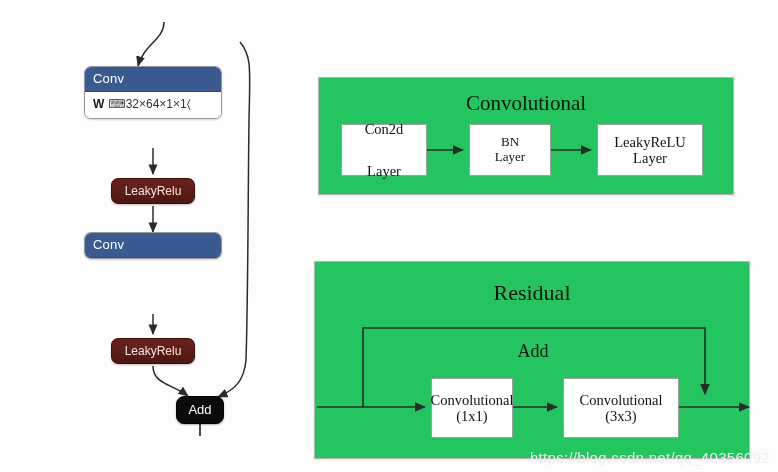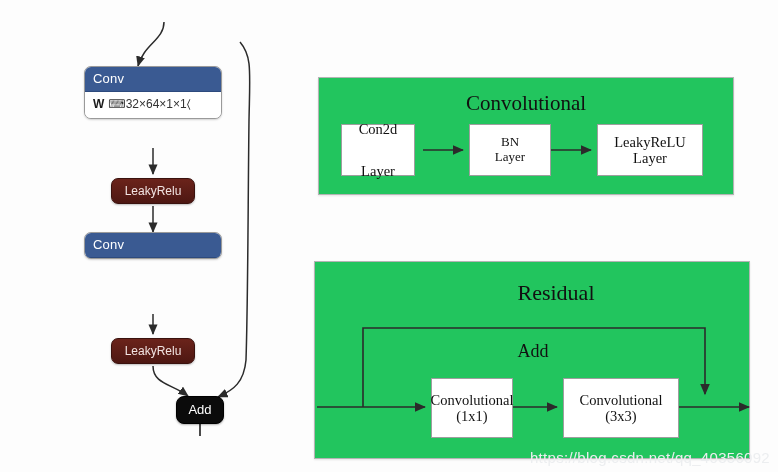--- a/index.html
+++ b/index.html
@@ -210,37 +210,37 @@
     <svg class="panel-svg" width="416" height="118">
       <defs>
         <marker id="ah2" markerWidth="8" markerHeight="8" refX="6.4" refY="3" orient="auto">
           <path d="M0,0 L7,3 L0,6 z" fill="#2b2b2b"></path>
         </marker>
       </defs>
       <path d="M 104 72 L 144 72" fill="none" stroke="#2b2b2b" stroke-width="1.6" marker-end="url(#ah2)"></path>
       <path d="M 232 72 L 272 72" fill="none" stroke="#2b2b2b" stroke-width="1.6" marker-end="url(#ah2)"></path>
     </svg>
 
-    <div class="leaf-box" style="left:22px; top:46px; width:74px; height:52px; font-size:14.5px;gap:25px;">
+    <div class="leaf-box" style="left:22px; top:46px; width:86px; height:52px; font-size:14.5px;gap:25px;">
       <div class="leaf-l1">Con2d</div>
       <div class="leaf-l2">Layer</div>
     </div>
 
     <div class="leaf-box" style="left:150px; top:46px; width:82px; height:52px; font-size:13px;">
       <div class="leaf-l1">BN</div>
       <div class="leaf-l2">Layer</div>
     </div>
 
     <div class="leaf-box" style="left:278px; top:46px; width:106px; height:52px; font-size:14.5px;">
       <div class="leaf-l1">LeakyReLU</div>
       <div class="leaf-l2">Layer</div>
     </div>
   </div>
 
-  <div class="panel" style="left:314px; top:232px; width:436px; height:198px;padding-left:24px;">
+  <div class="panel" style="left:314px; top:232px; width:436px; height:198px;">
 
     <div class="panel-title" style="top:18px; font-size:22px;">Residual</div>
     <div class="add-label" style="top:79px; left:0; width:436px; font-size:18px;">Add</div>
 
     <svg class="panel-svg" width="436" height="198">
       <defs>
         <marker id="ah3" markerWidth="8" markerHeight="8" refX="6.4" refY="3" orient="auto">
           <path d="M0,0 L7,3 L0,6 z" fill="#2b2b2b"></path>
         </marker>
         <marker id="ah3d" markerWidth="8" markerHeight="8" refX="6.2" refY="3" orient="auto">

